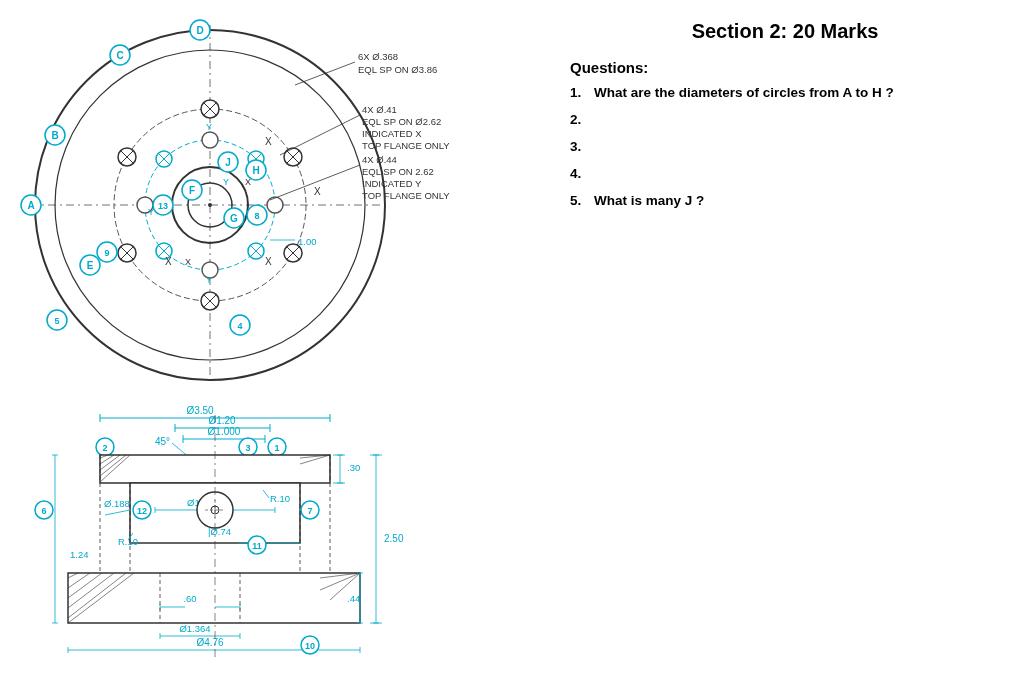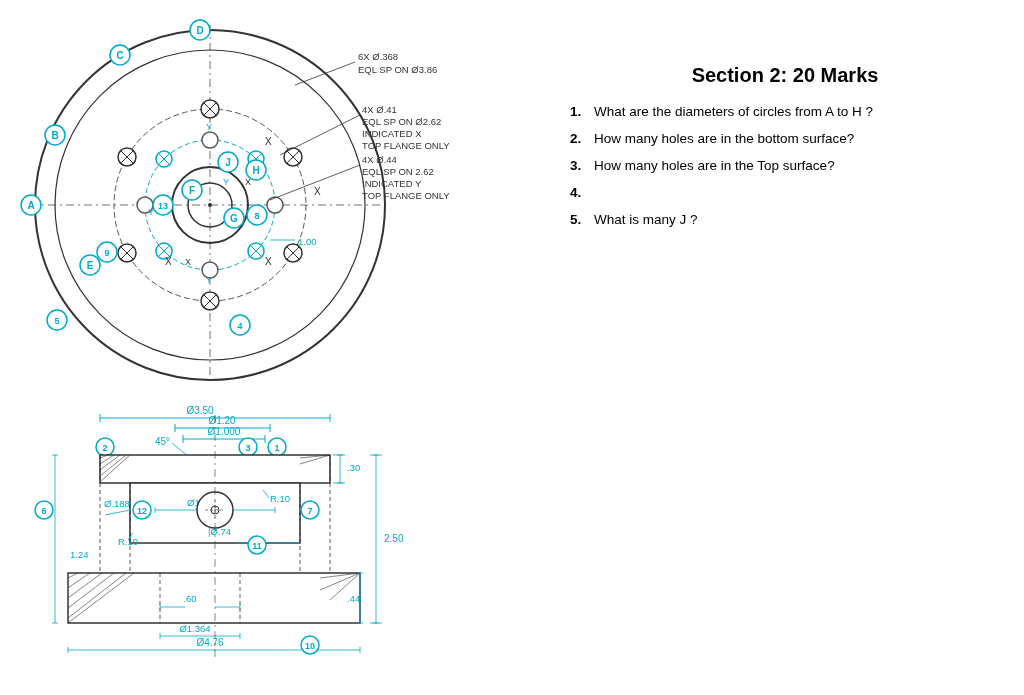--- a/index.html
+++ b/index.html
@@ -18,21 +18,20 @@
     }
     .drawing-section {
       width: 560px;
       height: 695px;
       position: relative;
       flex-shrink: 0;
     }
     .questions-section {
       flex: 1;
       padding: 20px 24px 20px 10px;
-      margin-top: 44px;
     }
     .section-title {
       font-size: 20px;
       font-weight: bold;
       margin-bottom: 16px;
       text-align: center;
     }
     .questions-label {
       font-size: 15px;
       font-weight: bold;
@@ -48,21 +47,21 @@
       display: flex;
       align-items: flex-start;
       line-height: 1.4;
     }
     .questions-list li .q-num {
       font-weight: bold;
       min-width: 20px;
       margin-right: 4px;
     }
     .questions-list li .q-text {
-      font-weight: normal;
+      font-weight: bold;
     }
 
     
     .drawing-svg {
       position: absolute;
       top: 0;
       left: 0;
       width: 560px;
       height: 695px;
     }
@@ -345,32 +344,31 @@
       <line x1="160" y1="573" x2="160" y2="623" stroke="#333" stroke-width="0.8" stroke-dasharray="4,3"></line>
       <line x1="240" y1="573" x2="240" y2="623" stroke="#333" stroke-width="0.8" stroke-dasharray="4,3"></line>
 
       <line x1="215" y1="415" x2="215" y2="660" stroke="#333" stroke-width="0.6" stroke-dasharray="8,4,2,4"></line>
 
     </svg>
   </div>
 
   <div class="questions-section">
     <h2 class="section-title">Section 2: 20 Marks</h2>
+    <p class="questions-label">Questions:</p>
     <ol class="questions-list">
       <li>
         <span class="q-num">1.</span>
         <span class="q-text">What are the diameters of circles from A to H ?</span>
       </li>
       <li>
         <span class="q-num">2.</span>
-        <span class="q-text">How many holes are in the bottom surface?</span>
       </li>
       <li>
         <span class="q-num">3.</span>
-        <span class="q-text">How many holes are in the Top surface?</span>
       </li>
       <li>
         <span class="q-num">4.</span>
       </li>
       <li>
         <span class="q-num">5.</span>
         <span class="q-text">What is many J ?</span>
       </li>
     </ol>
   </div>

